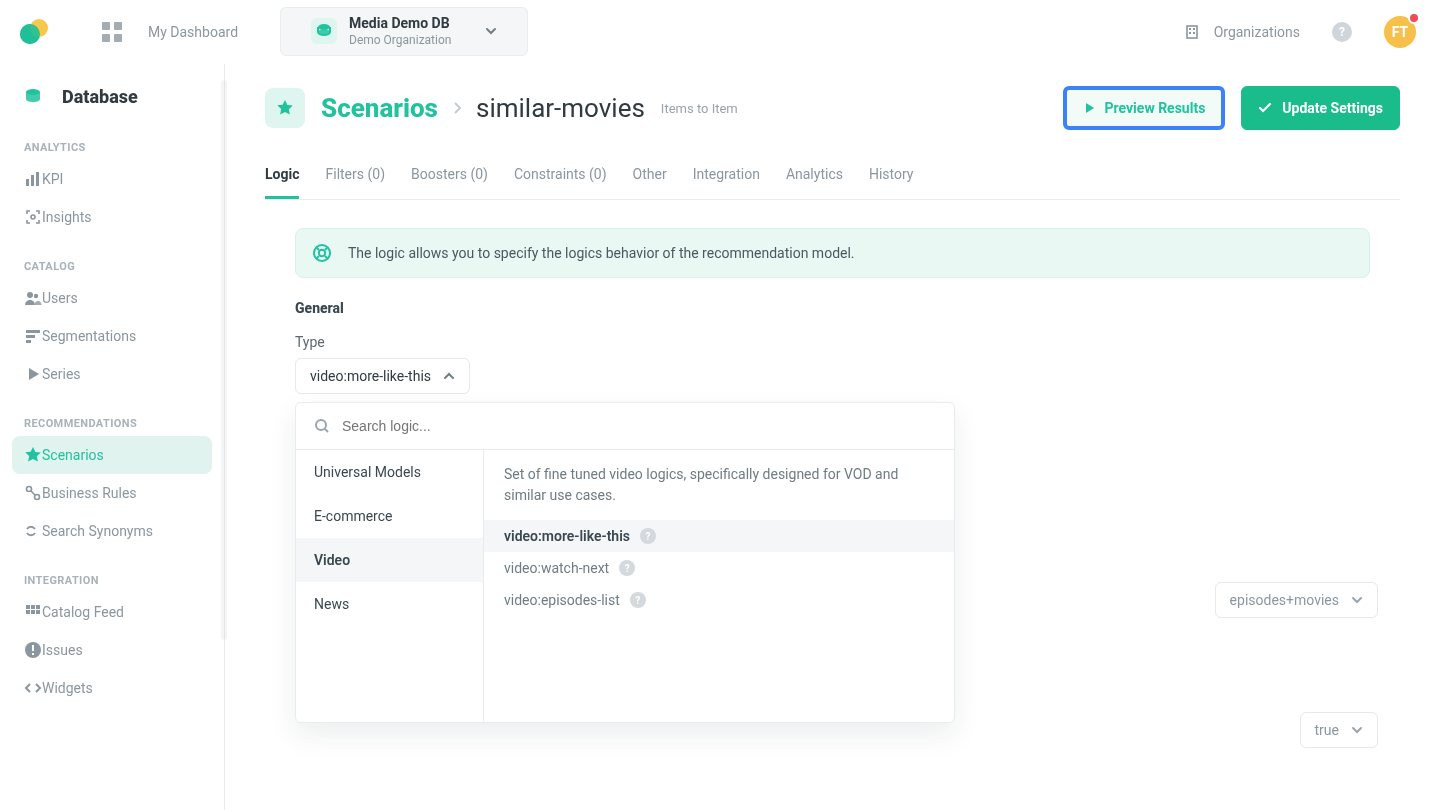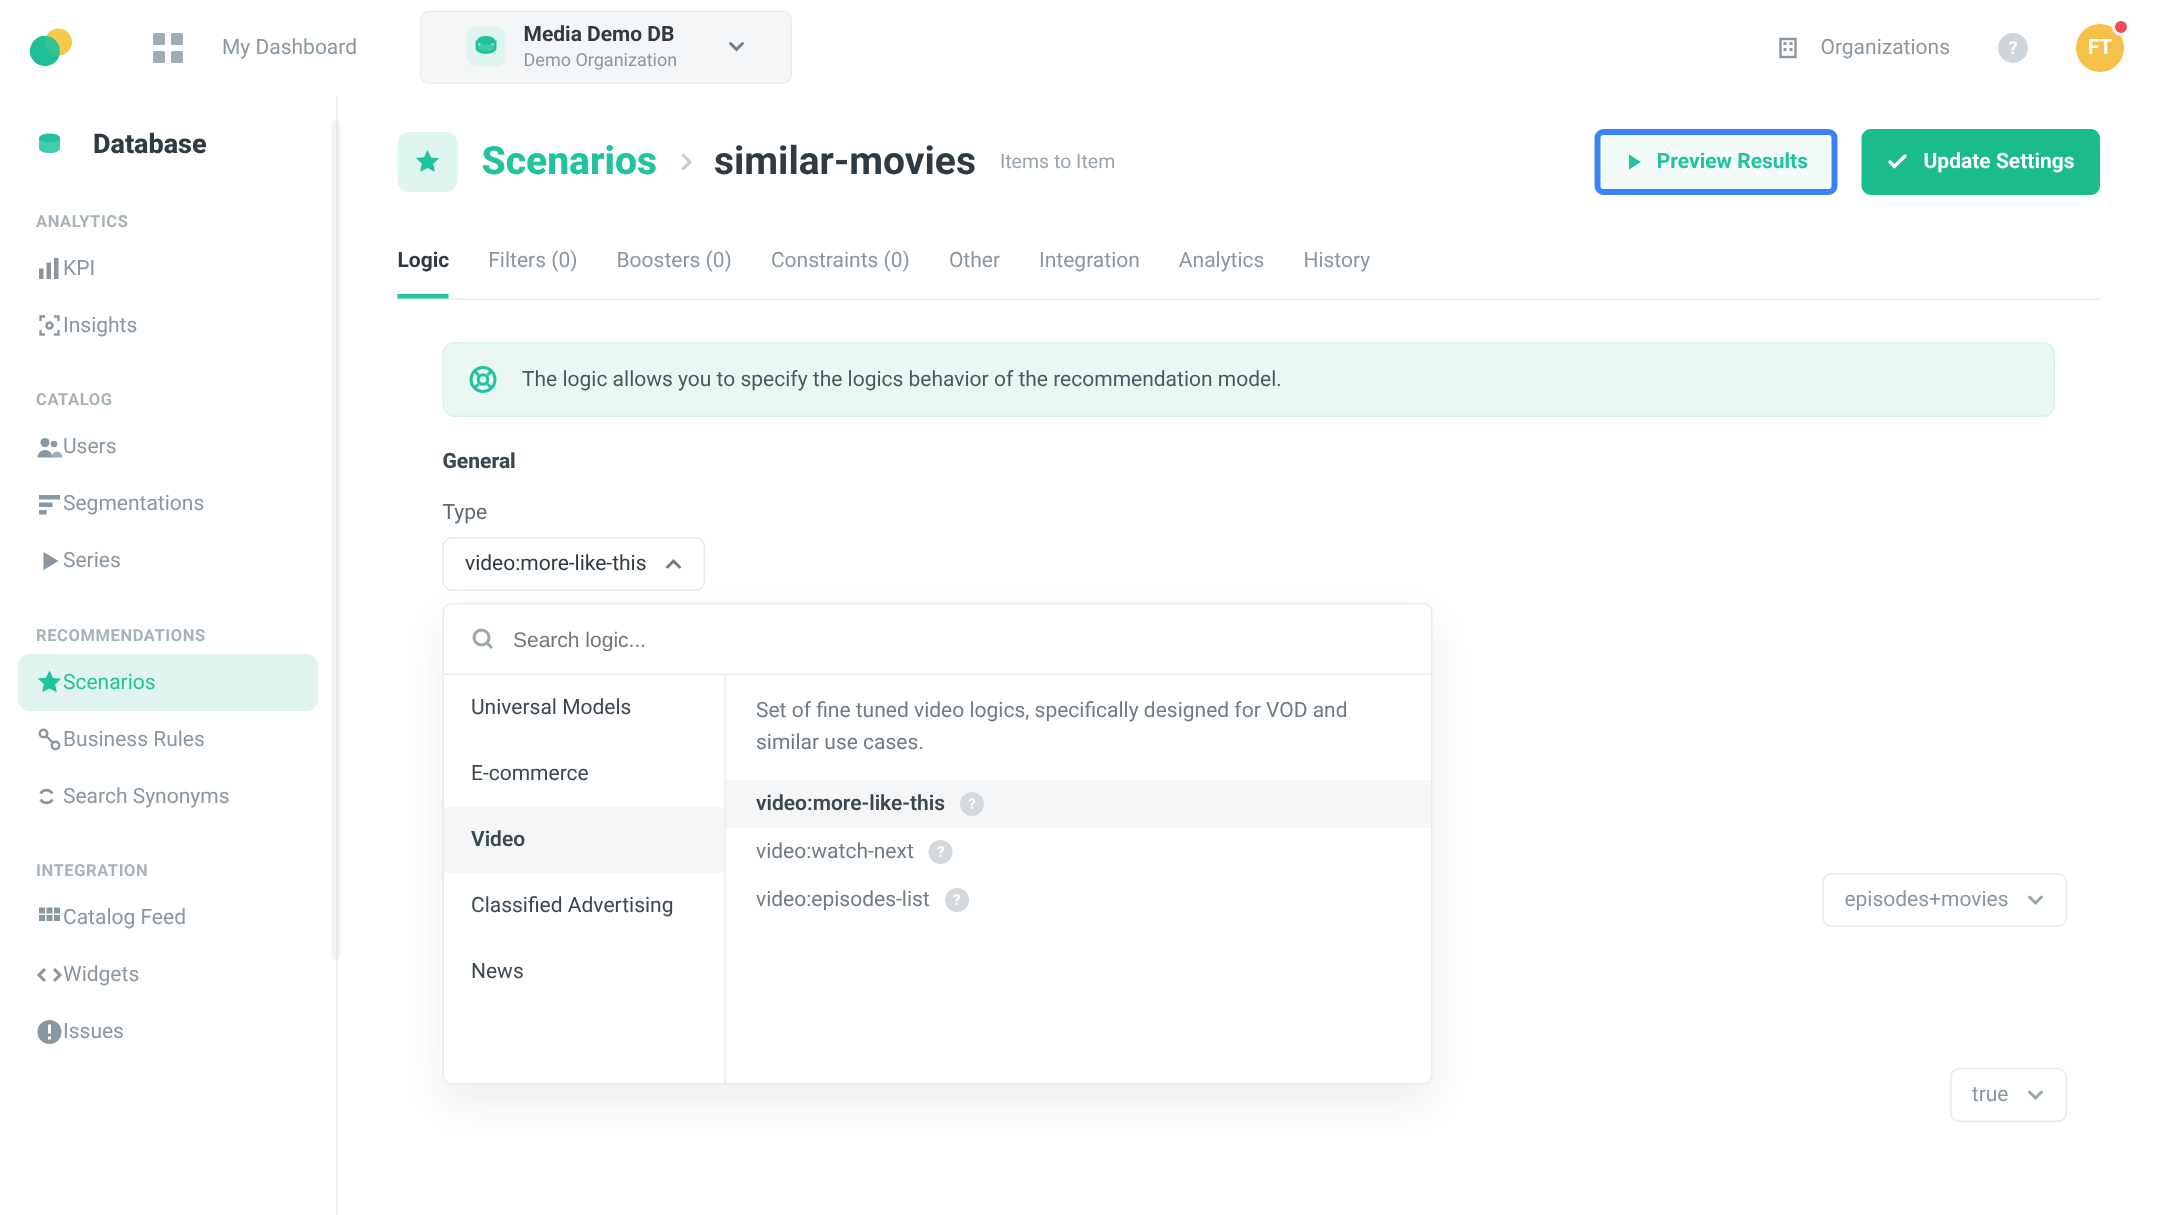--- a/index.html
+++ b/index.html
@@ -85,21 +85,21 @@
   .side-icn{width:18px;height:18px;flex-shrink:0}
   .content{flex:1;overflow:auto}
   .page{
     padding:22px 40px 50px 40px;max-width:1220px;margin:0 auto
   }
   .page-head{display:flex;align-items:center;gap:16px}
   .crumb-ico{width:40px;height:40px;border-radius:8px;background:#dff5ef;display:flex;align-items:center;justify-content:center}
   .crumbs{display:flex;align-items:center;gap:12px}
   .crumb-link{color:var(--teal);font-size:26px;font-weight:800}
   .chev{color:#bfc8cd}
-  .crumb-cur{font-size:26px;font-weight:700;color:#2f3a41}
+  .crumb-cur{font-size:26px;font-weight:400;color:#2f3a41}
   .crumb-sub{color:#98a4ab;font-size:13px;margin-left:4px}
   .actions{margin-left:auto;display:flex;gap:16px}
   .btn{border-radius:6px;padding:10px 16px;font-weight:700;display:flex;align-items:center;gap:10px;cursor:pointer}
   .btn-ghost{background:#f2fbf8;color:var(--teal);border:4px solid #3b82f6}
   .btn-primary{background:var(--green-btn);color:#fff;border:1px solid var(--green-btn)}
   .tabs{display:flex;gap:26px;margin-top:22px;border-bottom:1px solid var(--border)}
   .tab{padding:14px 0;color:var(--muted);cursor:pointer}
   .tab.active{color:#2f3a41;font-weight:700;border-bottom:3px solid var(--teal)}
   .alert{
     margin:28px 30px 0 30px;background:var(--alert-bg);border:1px solid #d8f2ea;border-radius:8px;
@@ -308,35 +308,35 @@
               <rect x="12" y="2" width="4" height="4"></rect>
               <rect x="2" y="7" width="4" height="4"></rect>
               <rect x="7" y="7" width="4" height="4"></rect>
               <rect x="12" y="7" width="4" height="4"></rect>
             </svg>
         </span>
         <span>Catalog Feed</span>
       </div>
       <div class="side-item">
         <span class="side-icn">
-          <svg viewBox="0 0 18 18" width="18" height="18" fill="none" stroke="#8a97a0" stroke-width="2">
-              <path d="M6 5L2 9l4 4M12 5l4 4-4 4"></path>
-            </svg>
-        </span>
-        <span>Widgets</span>
-      </div>
-      <div class="side-item">
-        <span class="side-icn">
           <svg viewBox="0 0 18 18" width="18" height="18" fill="#8a97a0">
               <circle cx="9" cy="9" r="8"></circle>
               <rect x="8" y="4" width="2" height="6" fill="#fff"></rect>
               <rect x="8" y="12" width="2" height="2" fill="#fff"></rect>
             </svg>
         </span>
         <span>Issues</span>
+      </div>
+      <div class="side-item">
+        <span class="side-icn">
+          <svg viewBox="0 0 18 18" width="18" height="18" fill="none" stroke="#8a97a0" stroke-width="2">
+              <path d="M6 5L2 9l4 4M12 5l4 4-4 4"></path>
+            </svg>
+        </span>
+        <span>Widgets</span>
       </div>
     </div>
 
     <div class="scrollhint" style="height:560px;opacity:.25"></div>
   </aside>
 
   <main class="content content-inner">
     <div class="page">
       <div class="page-head">
         <div class="crumb-ico">
@@ -416,21 +416,20 @@
                 <path d="M11 11l3 3"></path>
               </svg>
           </span>
           <input type="text" placeholder="Search logic..." style="">
         </div>
         <div class="dd-body">
           <div class="dd-cats">
             <div class="dd-cat">Universal Models</div>
             <div class="dd-cat">E-commerce</div>
             <div class="dd-cat sel">Video</div>
-            <div class="dd-cat">Classified Advertising</div>
             <div class="dd-cat">News</div>
           </div>
           <div class="dd-main">
             <div class="dd-desc">Set of fine tuned video logics, specifically designed for VOD and similar use cases.</div>
             <div class="dd-list">
               <div class="dd-opt sel">
                 <span>video:more-like-this</span>
                 <span class="q">?</span>
               </div>
               <div class="dd-opt">

